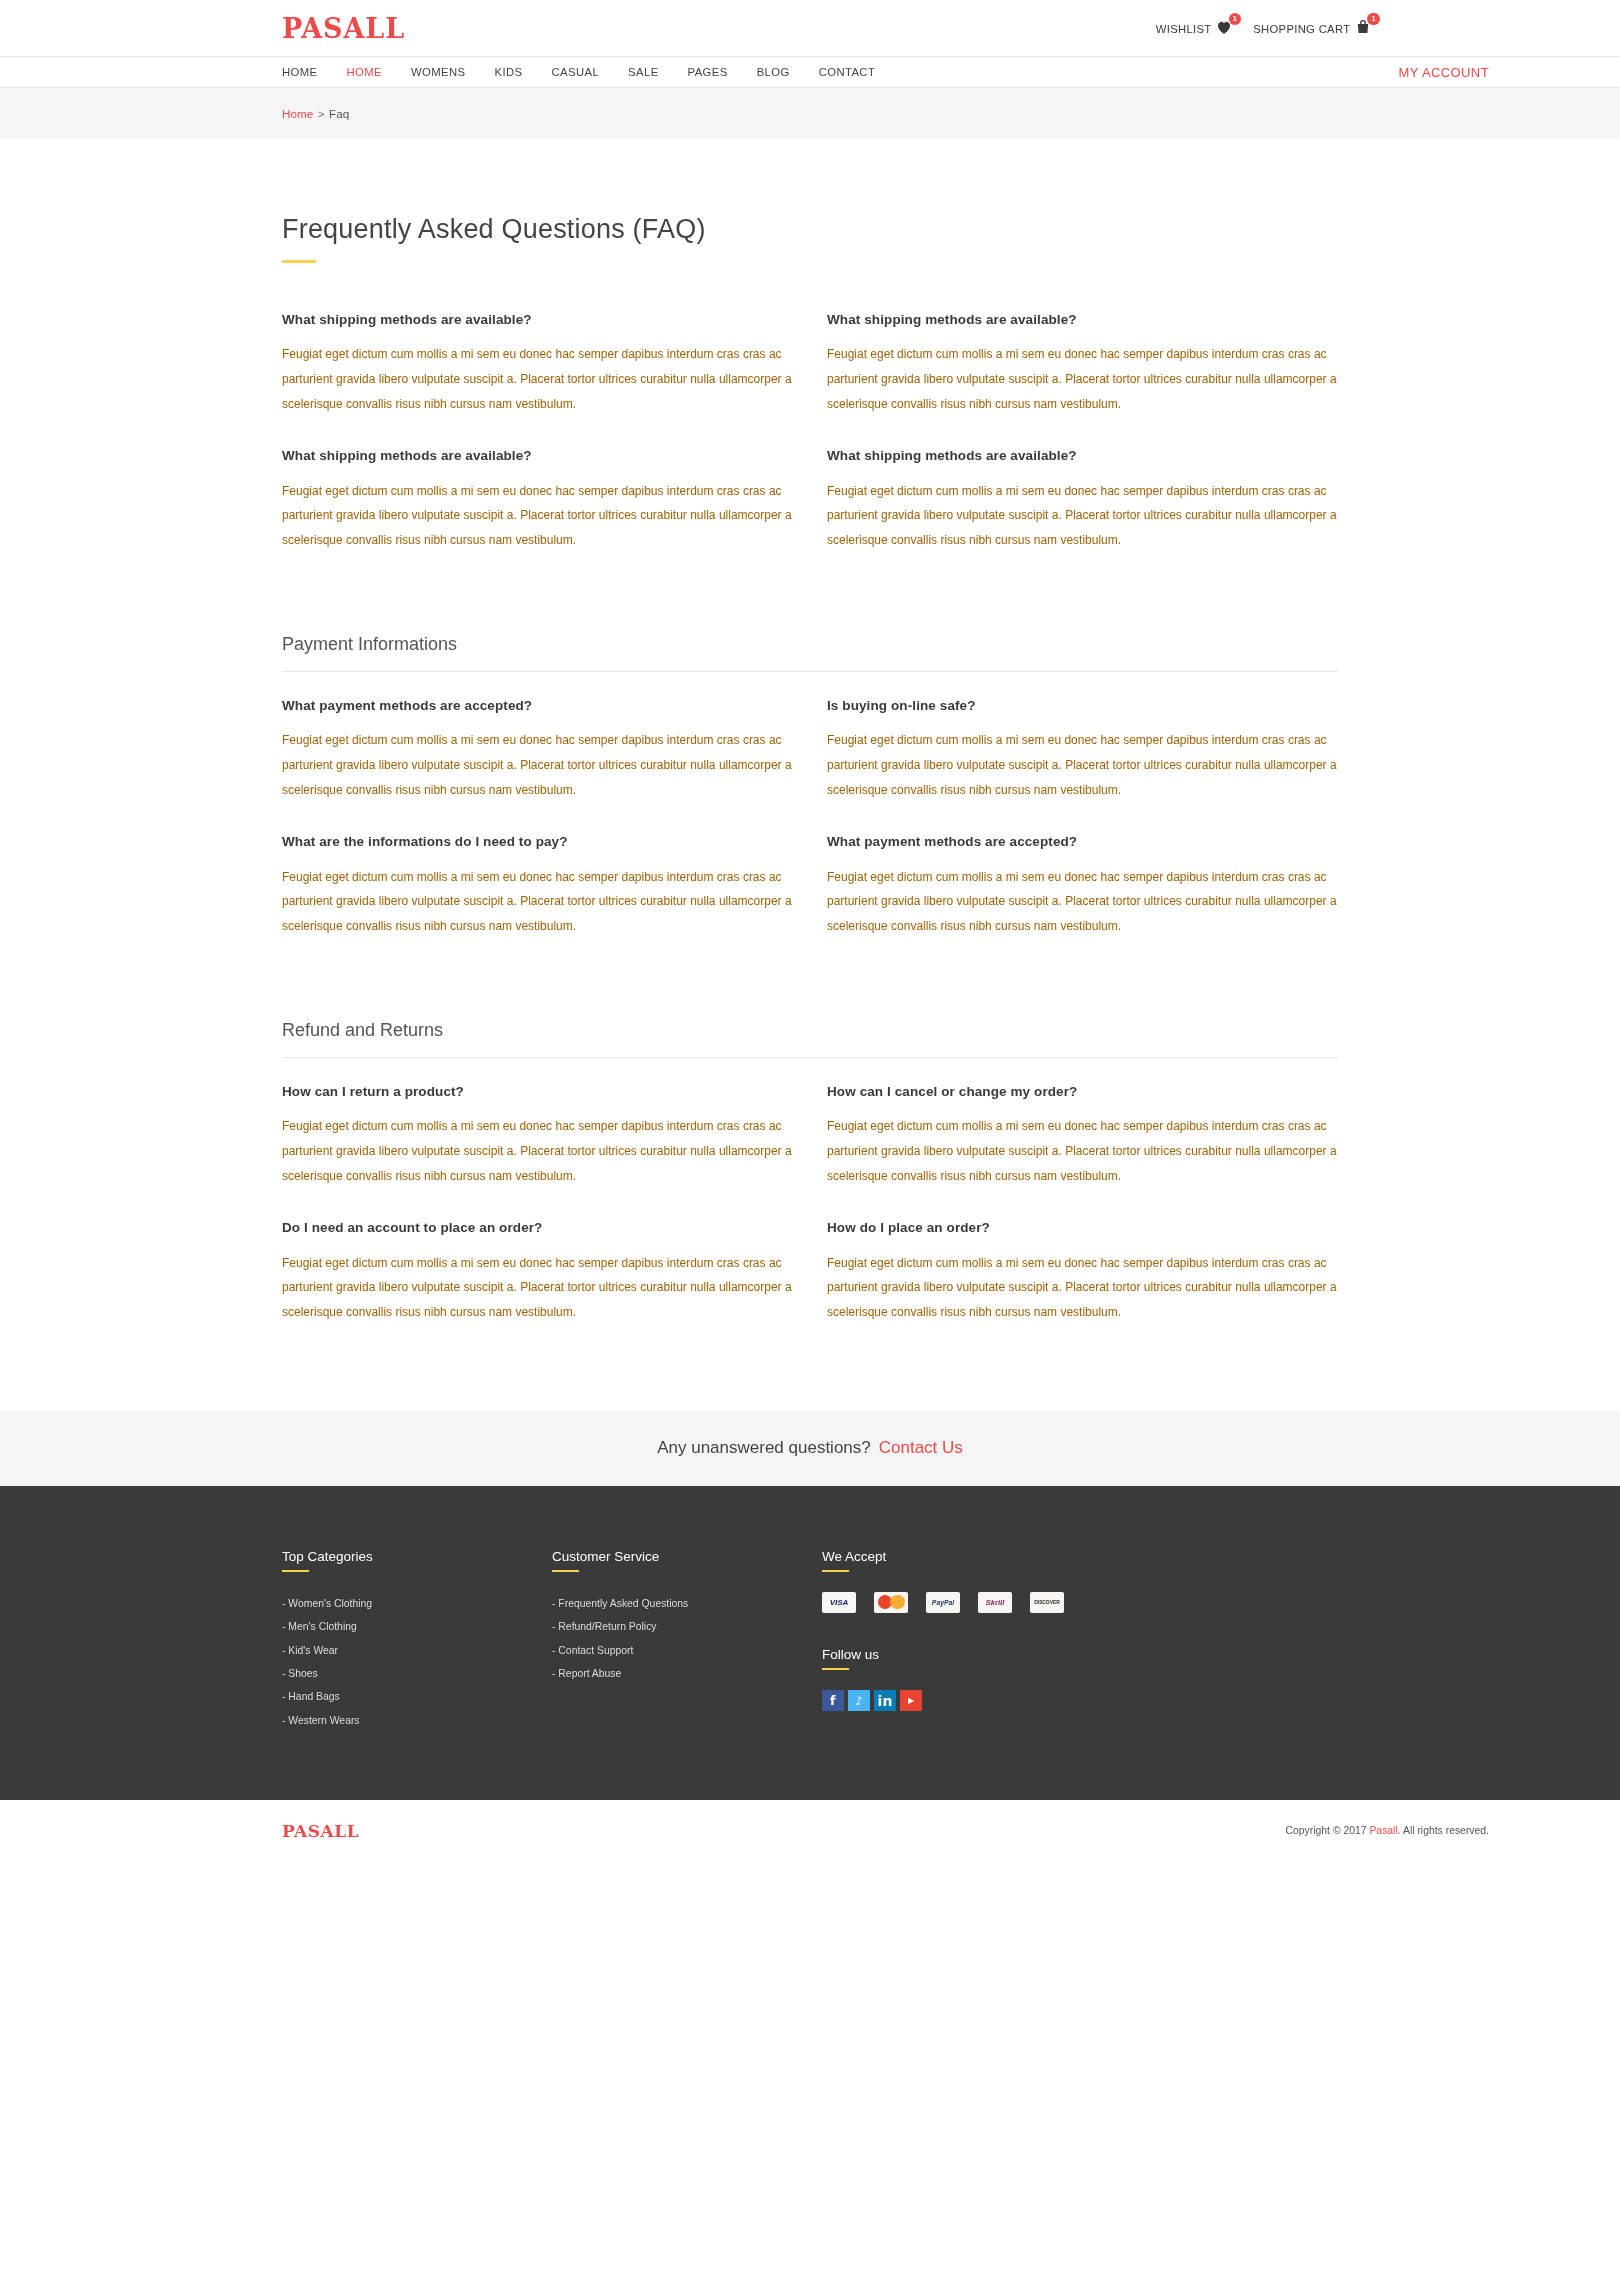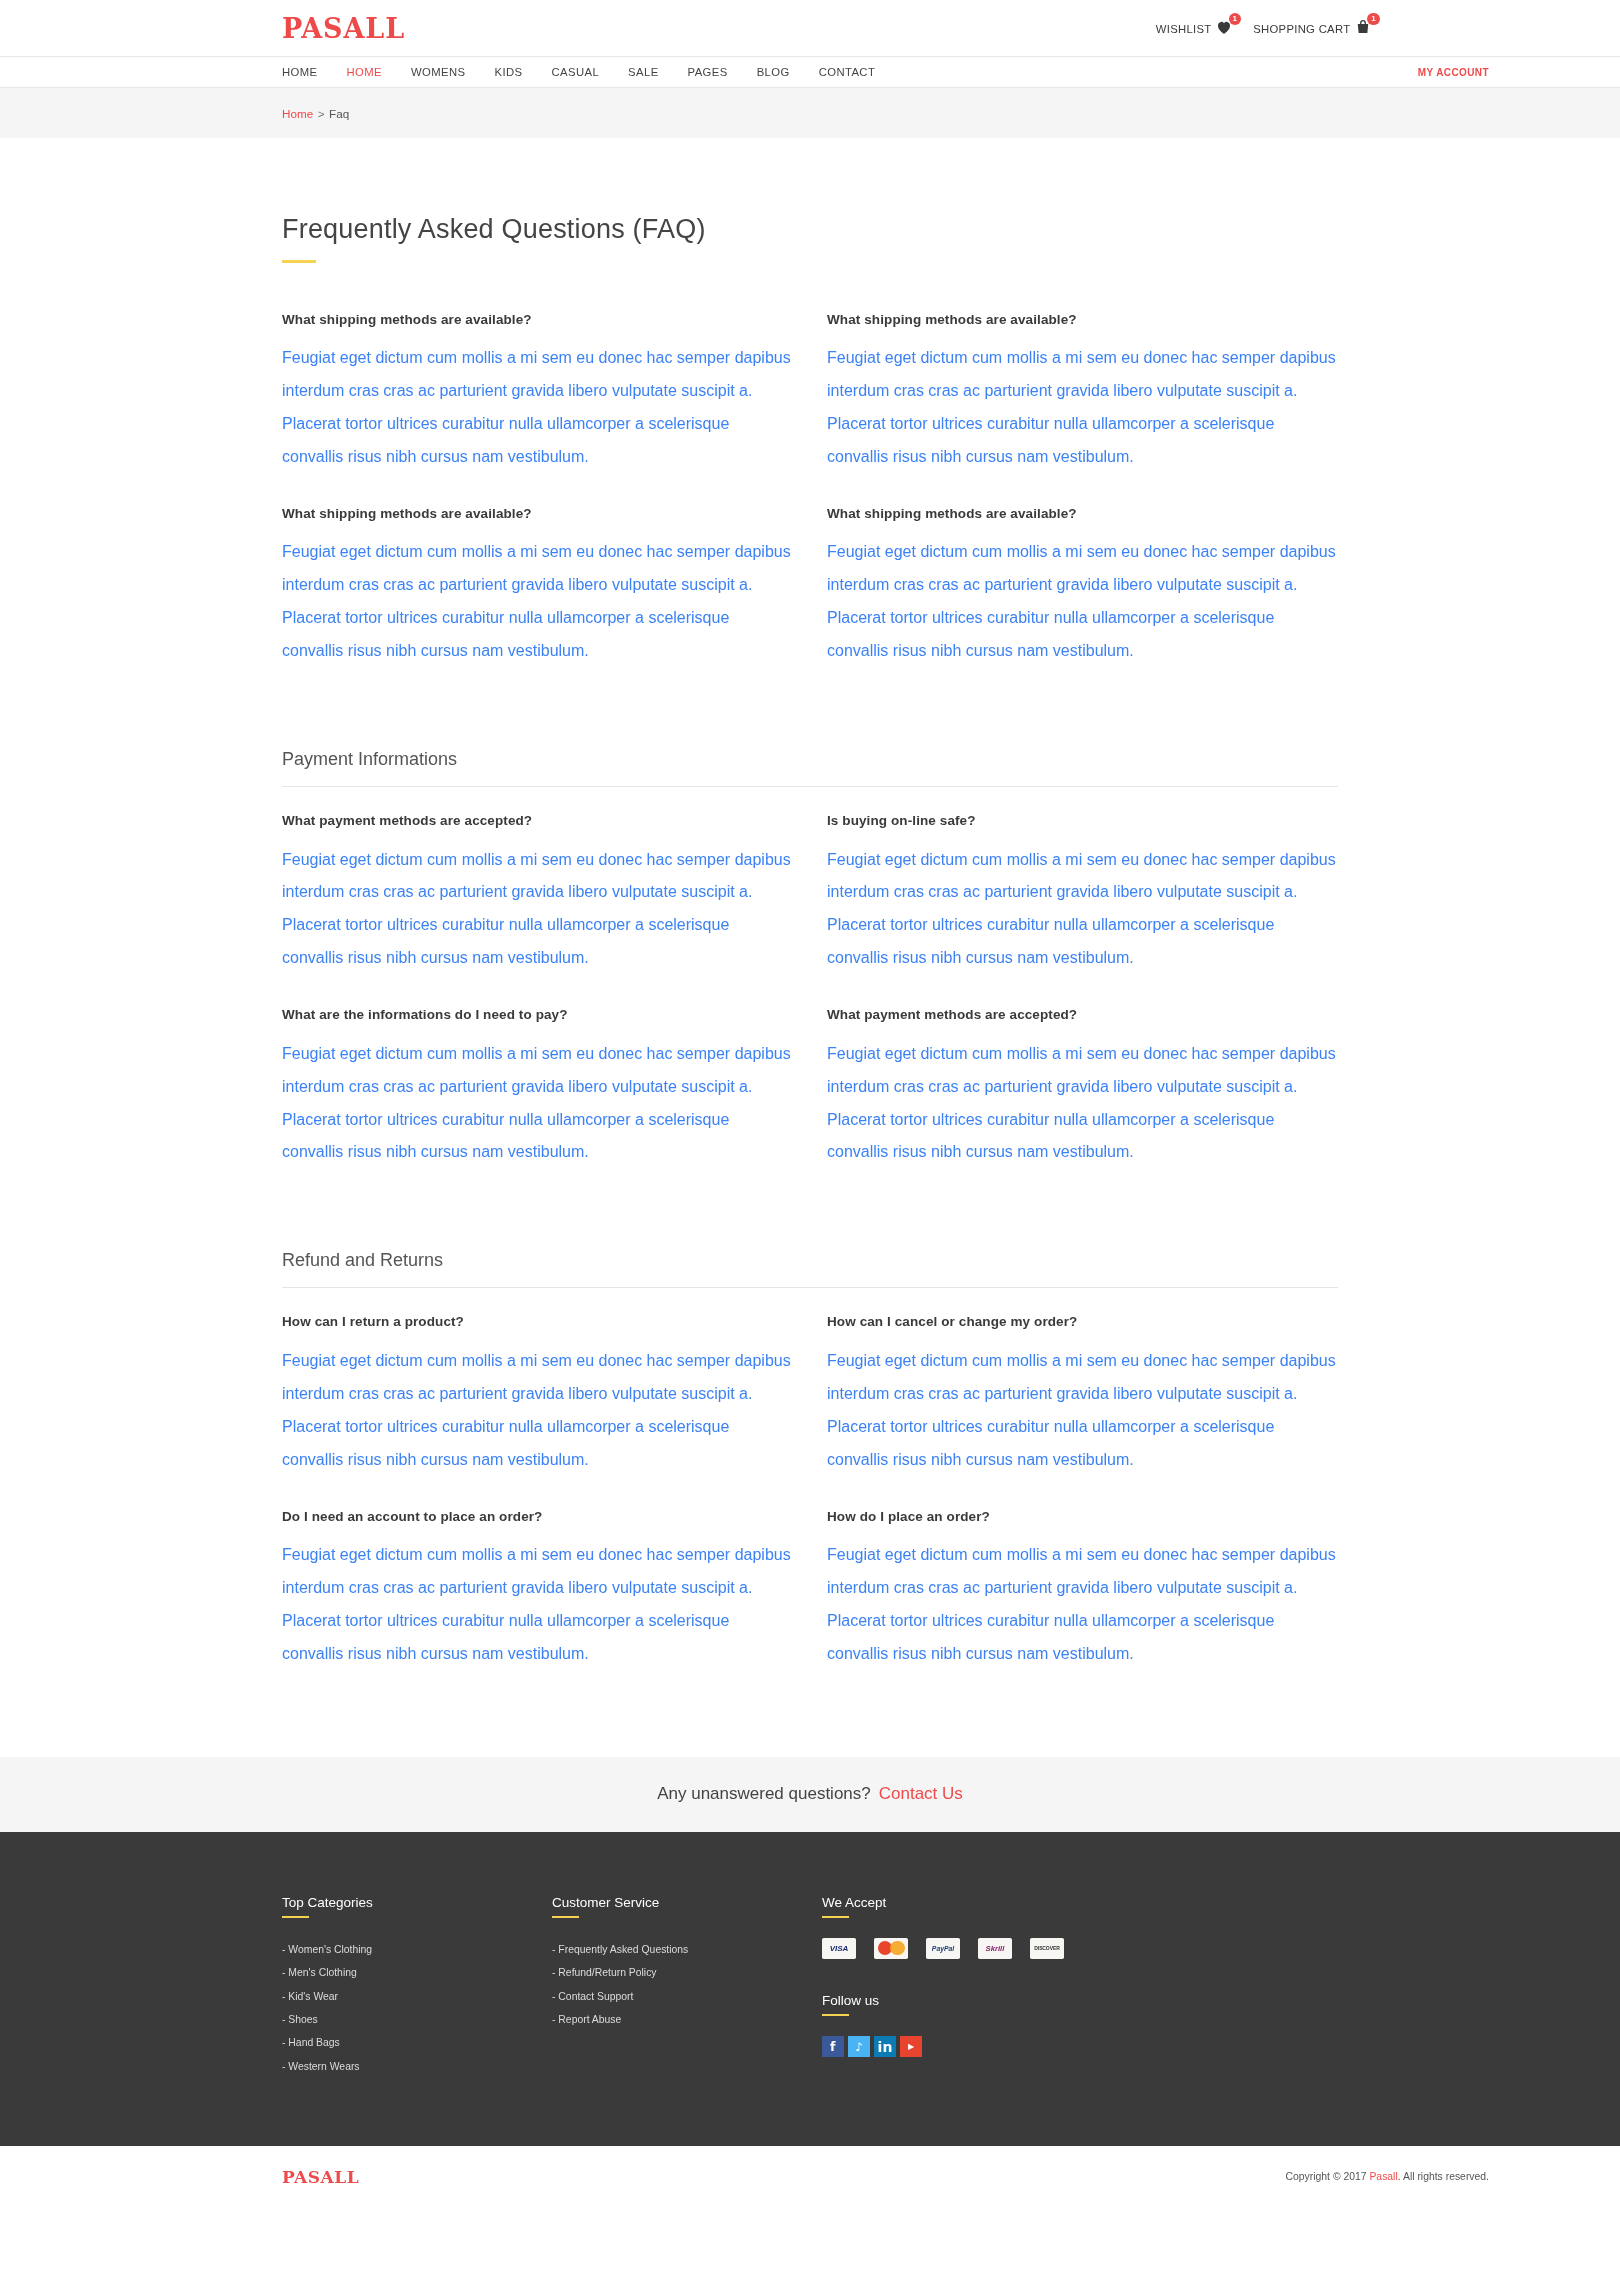--- a/index.html
+++ b/index.html
@@ -71,24 +71,24 @@
   .nav-links { display: flex; gap: 29px; }
   .nav-links a {
     font-size: 11.3px;
     letter-spacing: 0.4px;
     color: #444;
     text-decoration: none;
     cursor: pointer;
   }
   .nav-links a.active { color: #ef4a4a; }
   .my-account {
-    font-size: 10px;
+    font-size: 13px;
     letter-spacing: 0.4px;
     color: #ef4a4a;
-    font-weight: bold;
+    font-weight: normal;
     cursor: pointer;
   }
 
   
   .breadcrumb {
     background: #f5f5f5;
     height: 50px;
     display: flex;
     align-items: center;
     padding-left: 282px;
@@ -133,23 +133,23 @@
   }
   .qa-item { padding-bottom: 32px; }
   .qa-q {
     font-size: 13.5px;
     font-weight: bold;
     color: #3a3a3a;
     margin-bottom: 15.3px;
     letter-spacing: 0.1px;
   }
   .qa-a {
-    font-size: 16px;
+    font-size: 12px;
     line-height: 2.06;
-    color: #3b82f6;
+    color: #a16207;
     max-width: 518px;
   }
 
   
   .cta {
     background: #f5f5f5;
     height: 75px;
     display: flex;
     align-items: center;
     justify-content: center;

